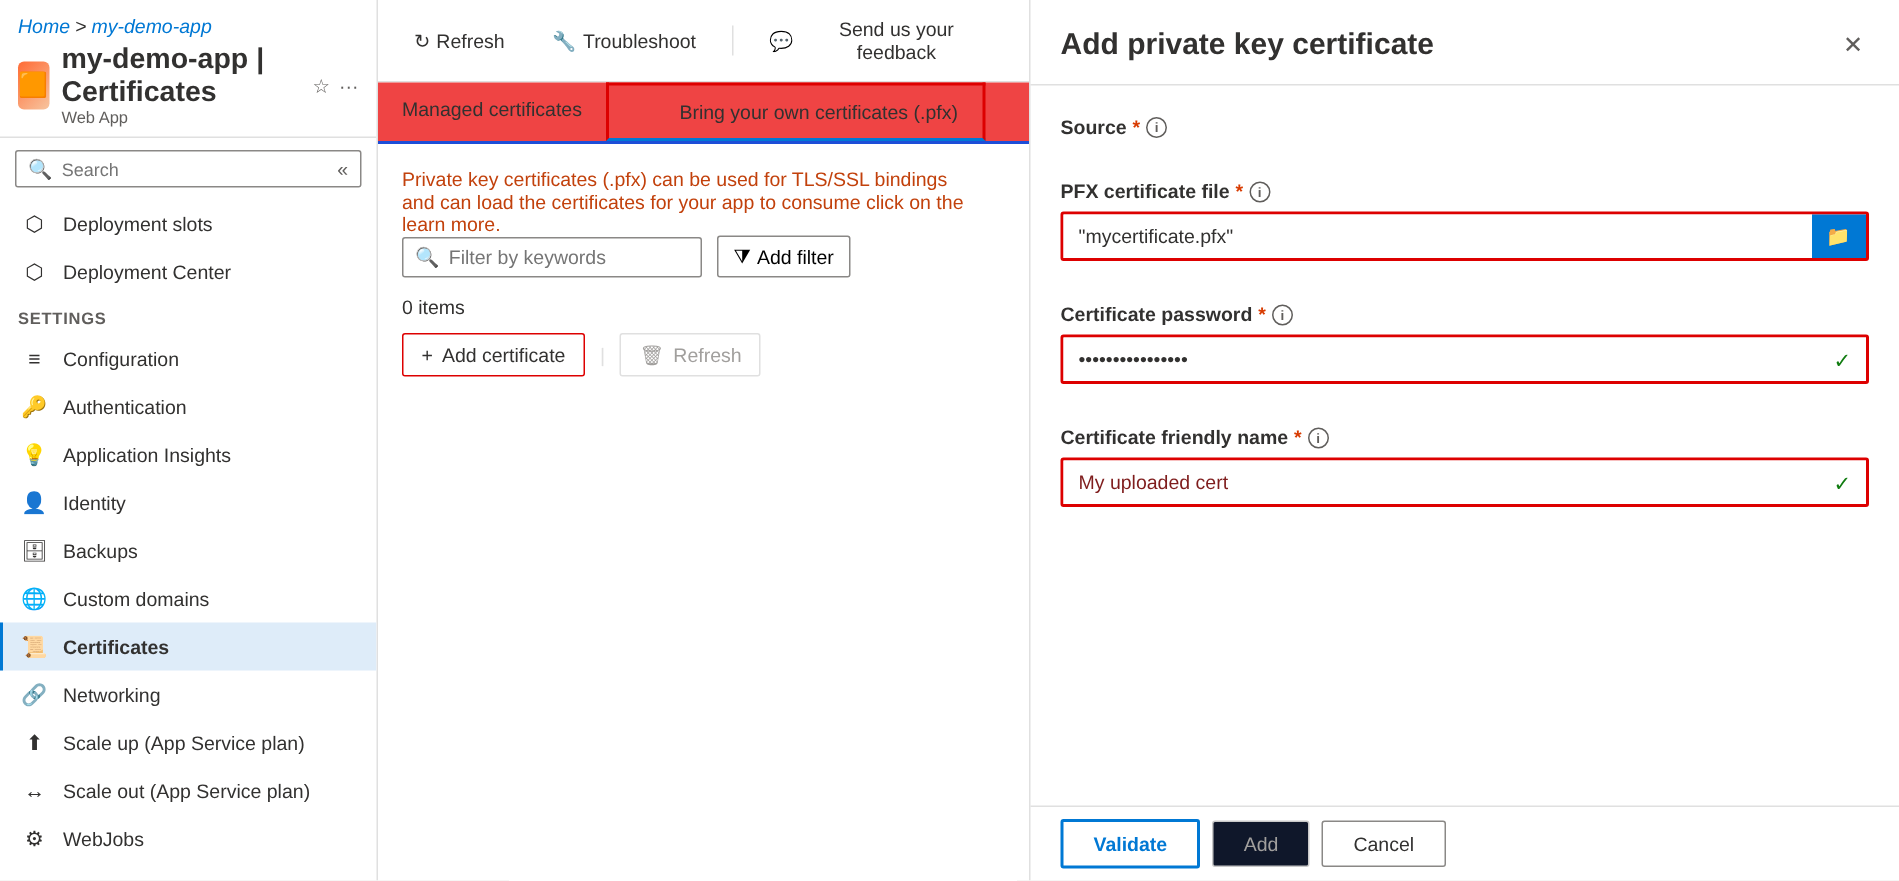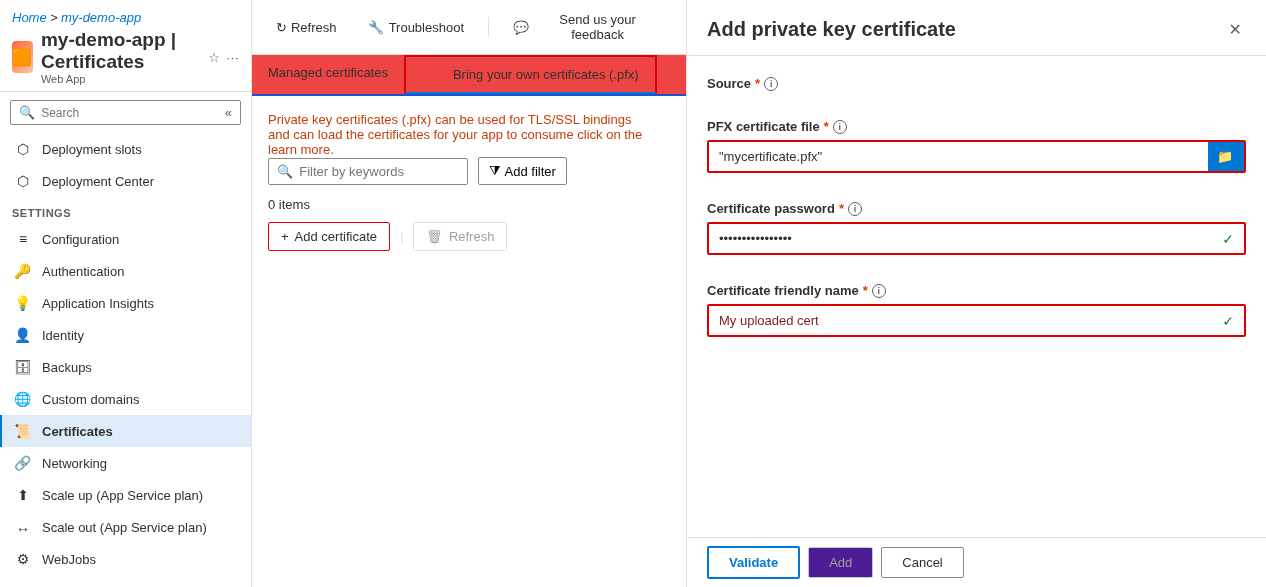--- a/index.html
+++ b/index.html
@@ -390,21 +390,21 @@
       background: #fff;
       border: 2px solid #0078d4;
       color: #0078d4;
       font-size: 13px;
       font-weight: 600;
       cursor: pointer;
       border-radius: 2px;
     }
     .btn-add {
       padding: 7px 20px;
-      background: #4c1d95;
+      background: #0f172a;
       border: 1px solid #c8c8c8;
       color: #a19f9d;
       font-size: 13px;
       cursor: pointer;
       border-radius: 2px;
     }
     .btn-cancel {
       padding: 7px 20px;
       background: #fff;
       border: 1px solid #8a8886;

